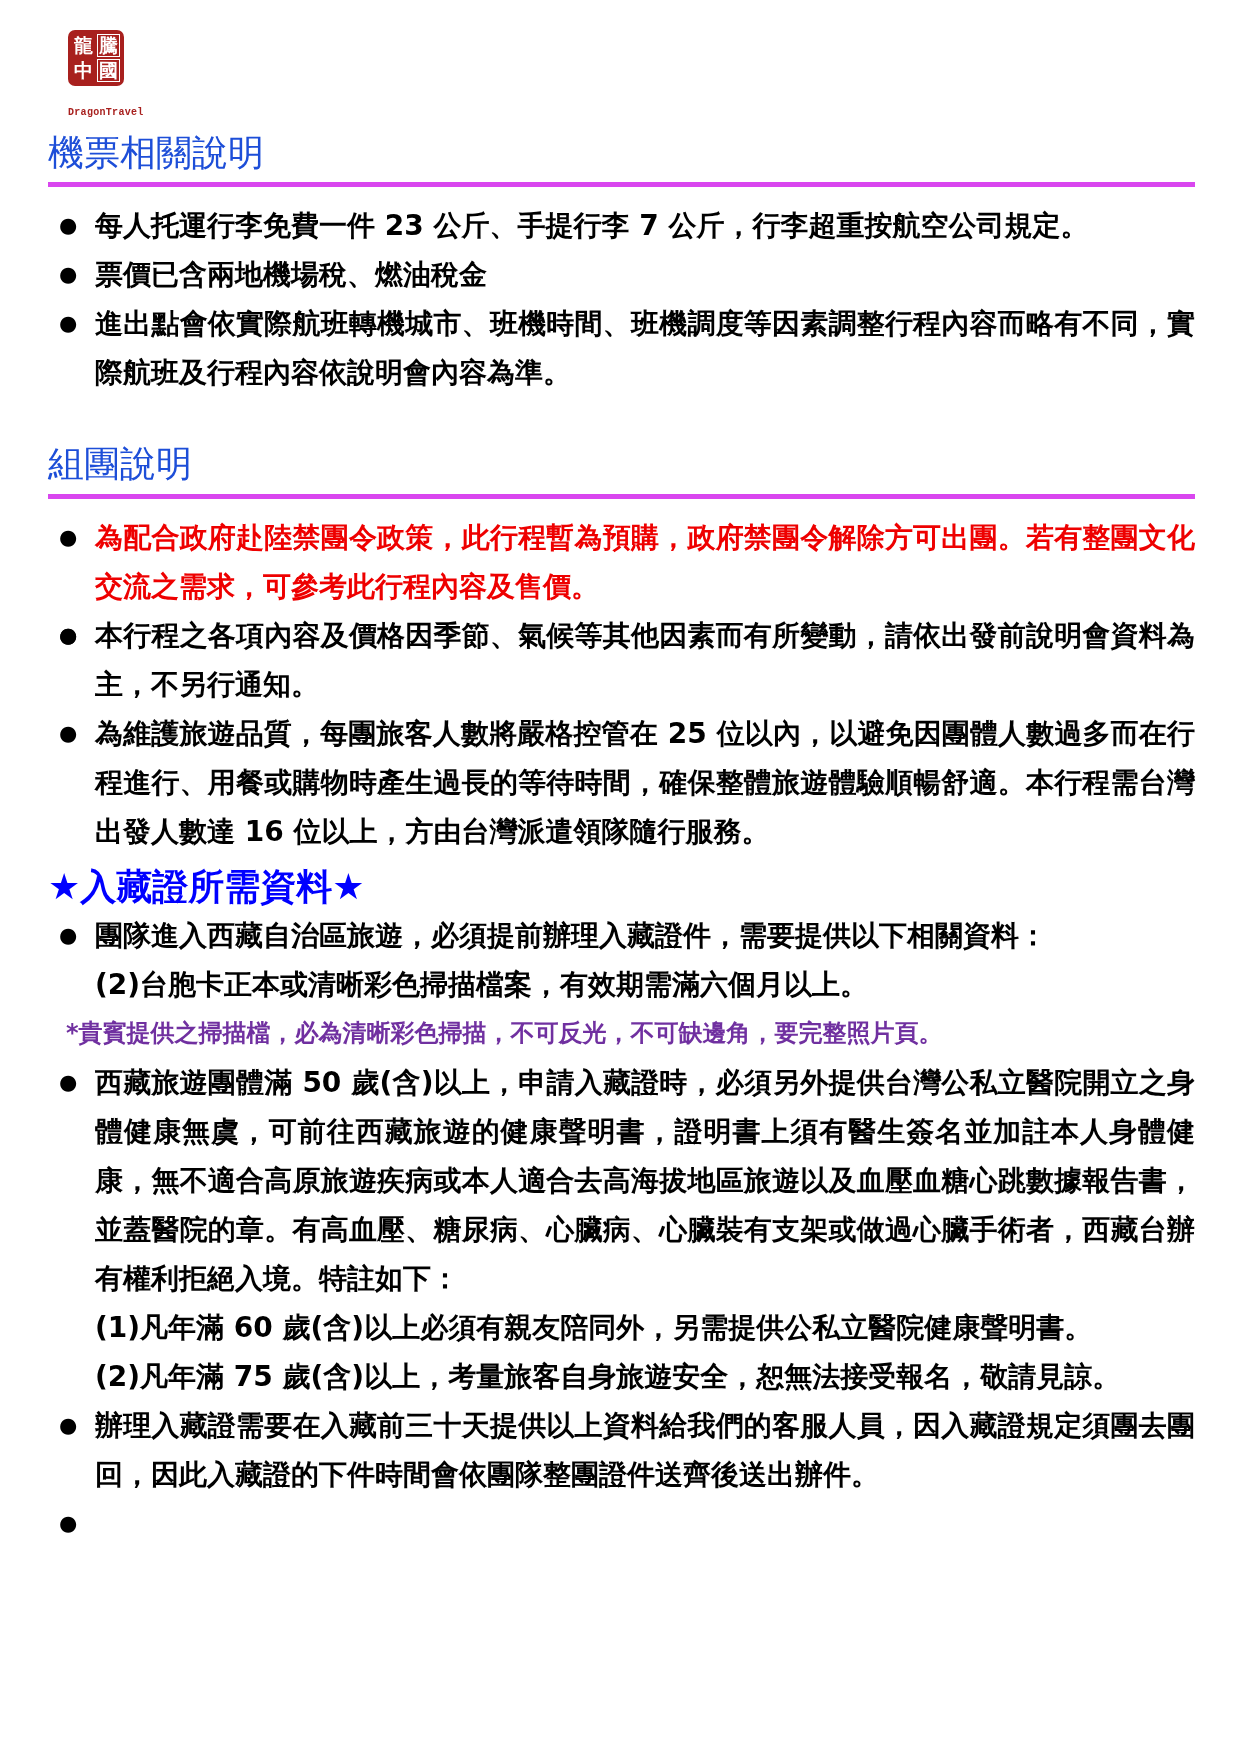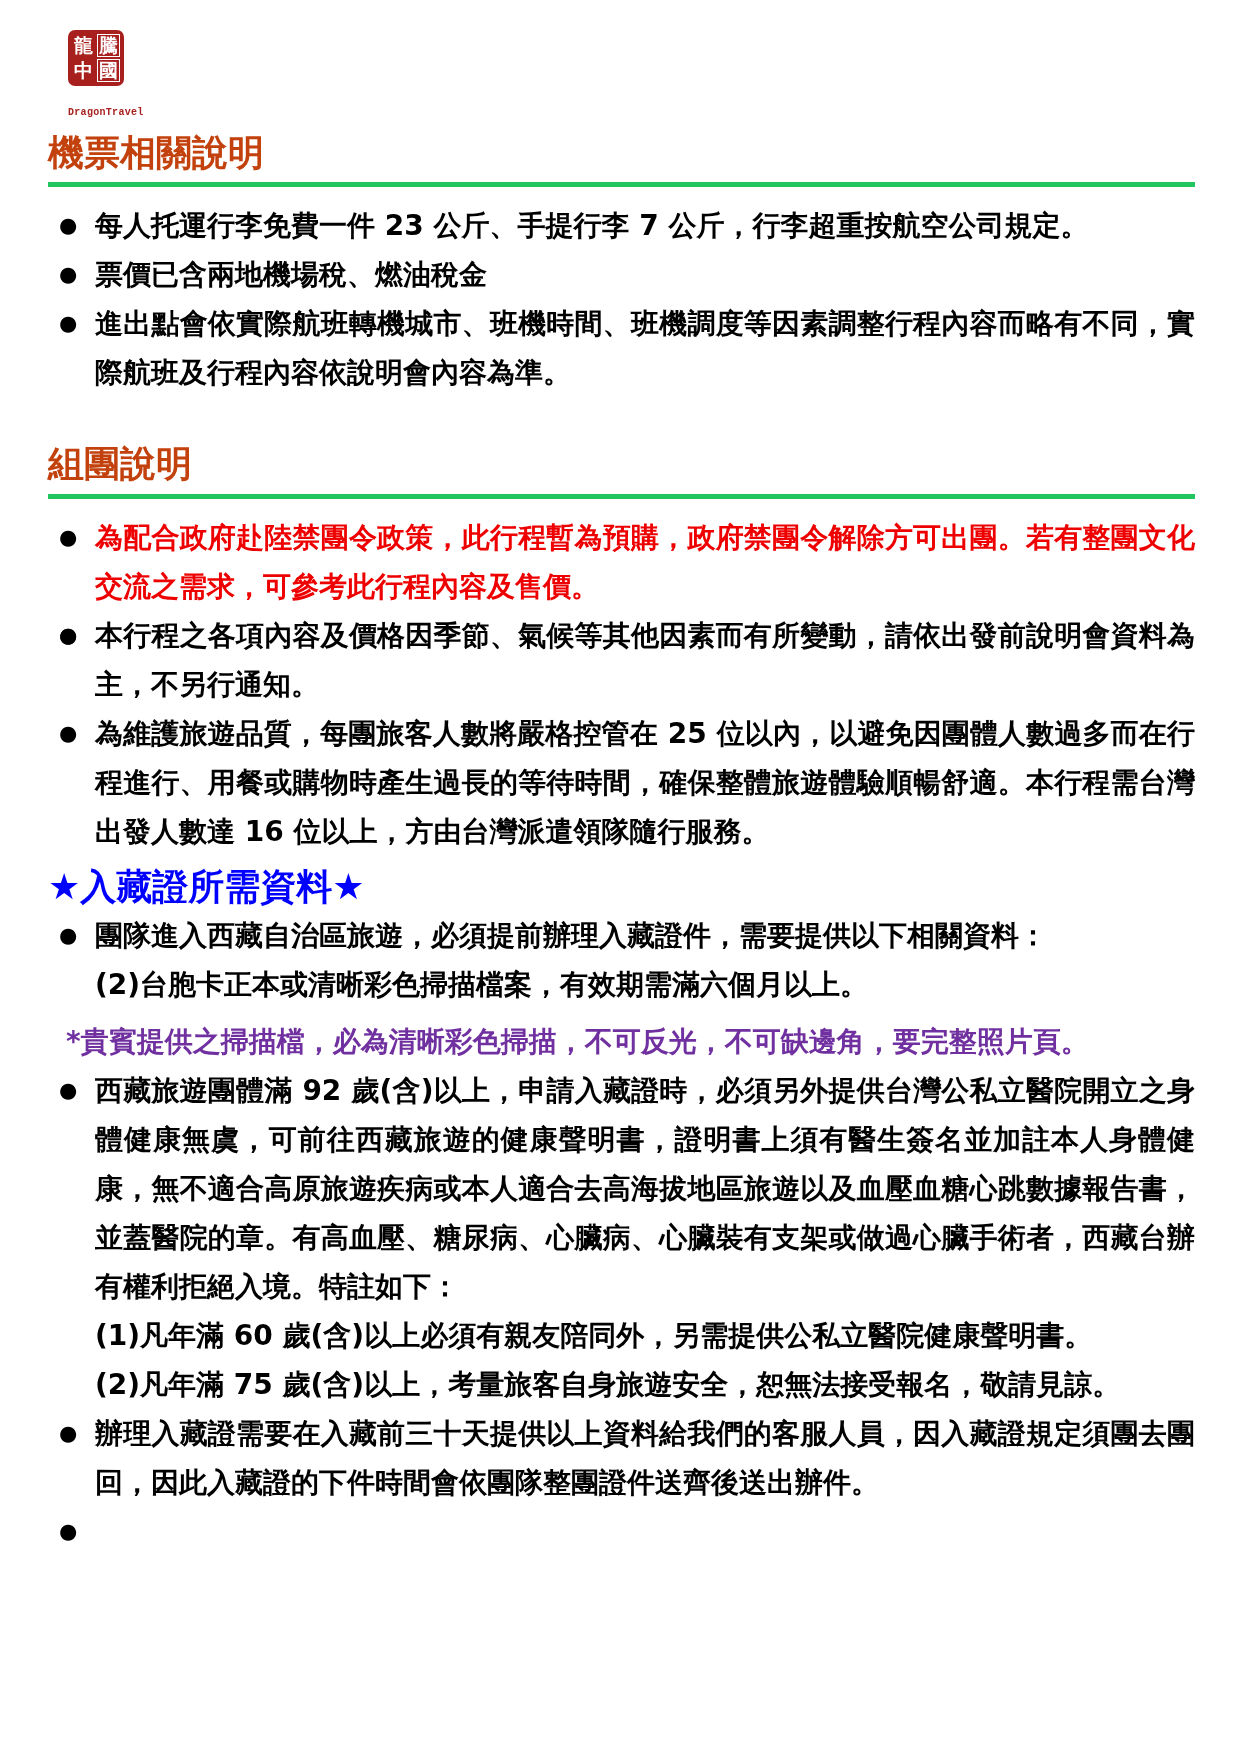--- a/index.html
+++ b/index.html
@@ -55,27 +55,27 @@
     font-size: 10px;
     text-align: center;
     margin-top: 21px;
     white-space: nowrap;
     letter-spacing: 0.3px;
     font-family: Liberation Mono, monospace;
   }
 
   
   .sec-h {
-    color: #c2410c;
+    color: #1d4ed8;
     font-size: 36px;
-    font-weight: bold;
+    font-weight: normal;
     line-height: 1.15;
     margin: 0;
     padding: 0 0 9px 0;
-    border-bottom: 5px solid #22c55e;
+    border-bottom: 5px solid #d946ef;
   }
   .sec1 .sec-h { margin-top: 14px; }
   .sec2 { margin-top: 46px; }
 
   .blue-h {
     color: #0000FF;
     font-size: 36px;
     font-weight: bold;
     line-height: 49px;
     margin: 6px 0 0 0;
@@ -98,24 +98,23 @@
     line-height: 49px;
     color: #000000;
   }
   .sub {
     padding-left: 47px;
     font-size: 28px;
     line-height: 49px;
   }
   .note {
     color: #7030A0;
-    font-size: 28px;
+    font-size: 24px;
     line-height: 49px;
     padding-left: 18px;
-    margin-top: 8px;
   }
   .red { color: #EE0000; }
   .red .bullet { color: #000000; }
 </style>
 </head>
 <body>
 
 <div class="page">
 
   <div class="logo">
@@ -175,21 +174,21 @@
         <span>團隊進入西藏自治區旅遊，必須提前辦理入藏證件，需要提供以下相關資料：</span>
       </div>
       <div class="sub">
         <span>(2)台胞卡正本或清晰彩色掃描檔案，有效期需滿六個月以上。</span>
       </div>
       <div class="note">
         <span>*貴賓提供之掃描檔，必為清晰彩色掃描，不可反光，不可缺邊角，要完整照片頁。</span>
       </div>
       <div class="li">
         <span class="bullet">●</span>
-        <span>西藏旅遊團體滿 92 歲(含)以上，申請入藏證時，必須另外提供台灣公私立醫院開立之身體健康無虞，可前往西藏旅遊的健康聲明書，證明書上須有醫生簽名並加註本人身體健康，無不適合高原旅遊疾病或本人適合去高海拔地區旅遊以及血壓血糖心跳數據報告書，並蓋醫院的章。有高血壓、糖尿病、心臟病、心臟裝有支架或做過心臟手術者，西藏台辦有權利拒絕入境。特註如下：</span>
+        <span>西藏旅遊團體滿 50 歲(含)以上，申請入藏證時，必須另外提供台灣公私立醫院開立之身體健康無虞，可前往西藏旅遊的健康聲明書，證明書上須有醫生簽名並加註本人身體健康，無不適合高原旅遊疾病或本人適合去高海拔地區旅遊以及血壓血糖心跳數據報告書，並蓋醫院的章。有高血壓、糖尿病、心臟病、心臟裝有支架或做過心臟手術者，西藏台辦有權利拒絕入境。特註如下：</span>
       </div>
       <div class="sub">
         <span>(1)凡年滿 60 歲(含)以上必須有親友陪同外，另需提供公私立醫院健康聲明書。</span>
       </div>
       <div class="sub">
         <span>(2)凡年滿 75 歲(含)以上，考量旅客自身旅遊安全，恕無法接受報名，敬請見諒。</span>
       </div>
       <div class="li">
         <span class="bullet">●</span>
         <span>辦理入藏證需要在入藏前三十天提供以上資料給我們的客服人員，因入藏證規定須團去團回，因此入藏證的下件時間會依團隊整團證件送齊後送出辦件。</span>

